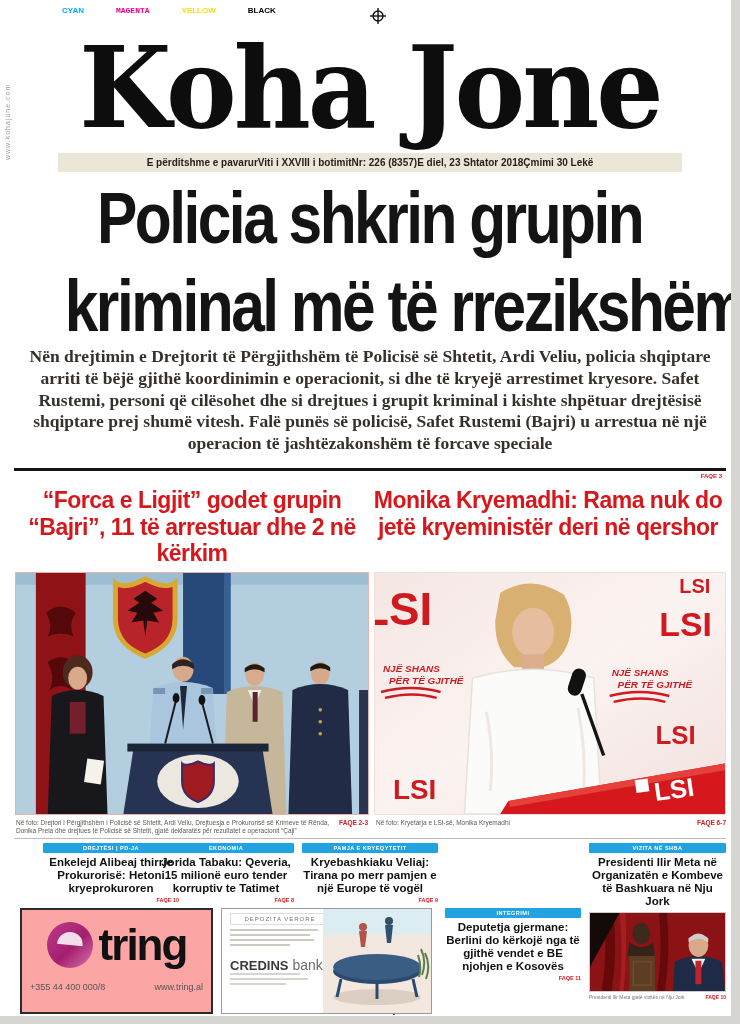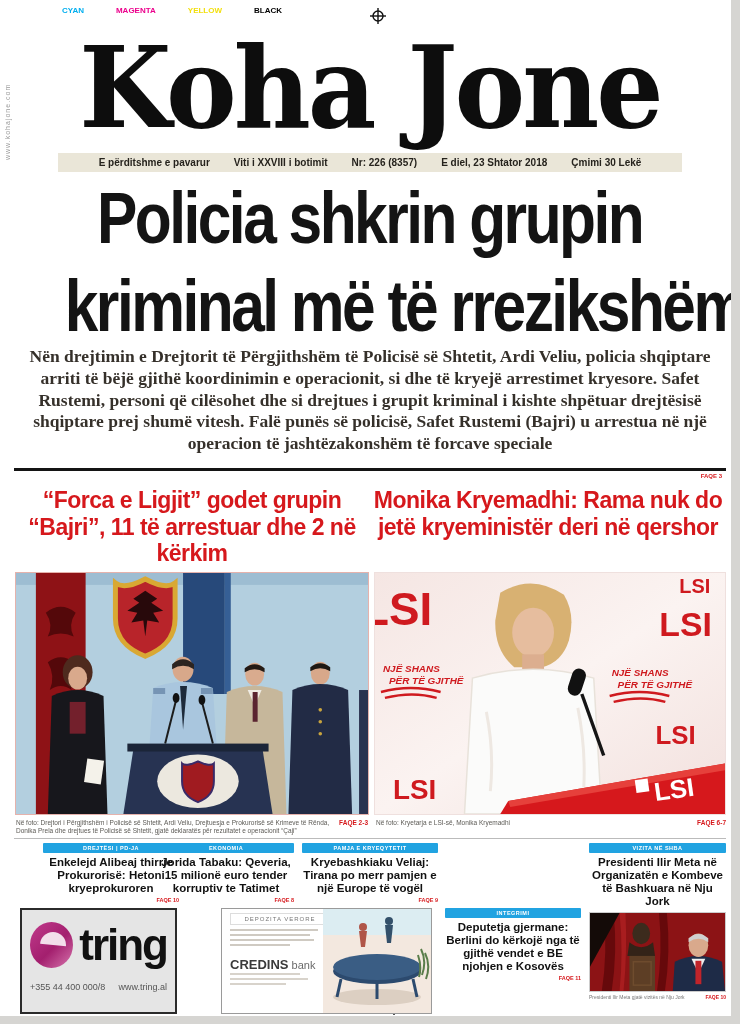--- a/index.html
+++ b/index.html
@@ -28,21 +28,21 @@
     position:absolute; top:18px; left:20px; width:700px; height:132px;
     text-align:center; font-family:"DejaVu Serif", serif; font-weight:bold;
     font-size:106px; line-height:132px; color:#0d0d0d; letter-spacing:-3px;
     transform:scaleY(1.06); transform-origin:top center; white-space:nowrap;
   }
 
   
   .info-bar {
     position:absolute; top:153px; left:58px; width:624px; height:19px;
     background:#eae6d8; display:flex; align-items:center; justify-content:center;
-    gap:24px; font-size:10px; font-weight:bold; color:#26231d; white-space:nowrap;
+    font-size:10px; font-weight:bold; color:#26231d; white-space:nowrap;
   }
 
   
   .headline { position:absolute; top:174px; left:0; width:740px; text-align:center; color:#141414; }
   .headline .hl-line { font-size:72px; line-height:88px; font-weight:bold; letter-spacing:-3px; }
   .hl-scale { display:inline-block; transform:scaleX(0.84); transform-origin:center; white-space:nowrap; }
 
   .deck {
     position:absolute; top:346px; left:22px; width:696px;
     font-family:"Liberation Serif", serif; font-weight:bold;
@@ -92,22 +92,22 @@
   .meta-photo {
     position:absolute; top:912px; left:589px; width:137px; height:80px;
     border:1px solid #ccc; background:#8c1315;
   }
   .meta-photo svg { display:block; width:100%; height:100%; }
   .meta-caption { position:absolute; top:994px; left:589px; width:137px; font-size:5px; color:#777; }
   .meta-caption .pageref { float:right; color:#d6181c; font-weight:bold; }
 
   
   .ad-tring {
-    position:absolute; top:908px; left:20px; width:157px; height:106px;
-    border:2px solid #2b2b2b; background:#e5e5e5; padding:6px 8px;
+    position:absolute; top:908px; left:20px; width:193px; height:106px;
+    border:2px solid #2b2b2b; background:#fca5a5; padding:6px 8px;
   }
   .tring-row { display:flex; align-items:center; justify-content:center; margin-top:6px; }
   .tring-circle {
     width:46px; height:46px; border-radius:50%;
     background:linear-gradient(135deg,#c13a8c 0%, #a31f6e 55%, #d776ae 100%);
     position:relative; margin-right:6px;
   }
   .tring-circle::after {
     content:""; position:absolute; left:10px; top:10px; width:26px; height:26px;
     border-radius:50%; background:#fff; clip-path:polygon(0 0,100% 0,100% 55%,0 45%);
@@ -120,36 +120,36 @@
     position:absolute; top:908px; left:221px; width:211px; height:106px;
     border:1px solid #9a9a9a; background:#fff; overflow:hidden;
   }
   .credins-header {
     position:absolute; top:4px; left:8px; width:100px; font-size:6px; letter-spacing:1px;
     color:#777; border:1px solid #ddd; padding:2px 0; text-align:center;
   }
   .credins-lines { position:absolute; top:20px; left:8px; width:92px; }
   .credins-lines i { display:block; height:2px; background:#cfcac2; margin-bottom:3px; }
   .credins-brand { position:absolute; top:48px; left:8px; font-size:13px; font-weight:bold; color:#3a3a3a; letter-spacing:0; }
-  .credins-brand small { font-weight:normal; color:#6b6b6b; font-size:11px; }
+  .credins-brand small { font-weight:normal; color:#6b6b6b; font-size:14px; }
   .credins-sub { position:absolute; top:64px; left:8px; width:92px; }
   .credins-sub i { display:block; height:2px; background:#d8d3cb; margin-bottom:3px; }
   .credins-scene { position:absolute; top:0; right:0; width:108px; height:104px; }
   .credins-scene svg { display:block; width:100%; height:100%; }
 
   .svg-text-red { font-family:"Liberation Sans", sans-serif; font-weight:bold; fill:#cf1a1f; }
   .svg-text-white { font-family:"Liberation Sans", sans-serif; font-weight:bold; fill:#ffffff; }
 </style>
 </head>
 <body>
 
 <div class="page">
 
   <div class="print-colors">
-    <span style="color: rgb(0, 174, 239);">CYAN</span><span style="color: rgb(236, 0, 140);">MAGENTA</span><span style="color: rgb(242, 223, 13);">YELLOW</span><span style="color: rgb(0, 0, 0);">BLACK</span>
+    <span style="color: rgb(0, 174, 239);">CYAN</span><span style="color: rgb(236, 0, 140); font-family: Liberation Mono, monospace;">MAGENTA</span><span style="color: rgb(242, 223, 13);">YELLOW</span><span style="color: rgb(0, 0, 0);">BLACK</span>
   </div>
 
   <svg class="reg-mark reg-top" viewBox="0 0 16 16">
     <circle cx="8" cy="8" r="5" fill="none" stroke="#111" stroke-width="1.4"></circle>
     <line x1="8" y1="0" x2="8" y2="16" stroke="#111" stroke-width="1.4"></line>
     <line x1="0" y1="8" x2="16" y2="8" stroke="#111" stroke-width="1.4"></line>
   </svg>
   <svg class="reg-mark reg-bottom" viewBox="0 0 16 16">
     <circle cx="8" cy="8" r="5" fill="none" stroke="#111" stroke-width="1.4"></circle>
     <line x1="8" y1="0" x2="8" y2="16" stroke="#111" stroke-width="1.4"></line>

